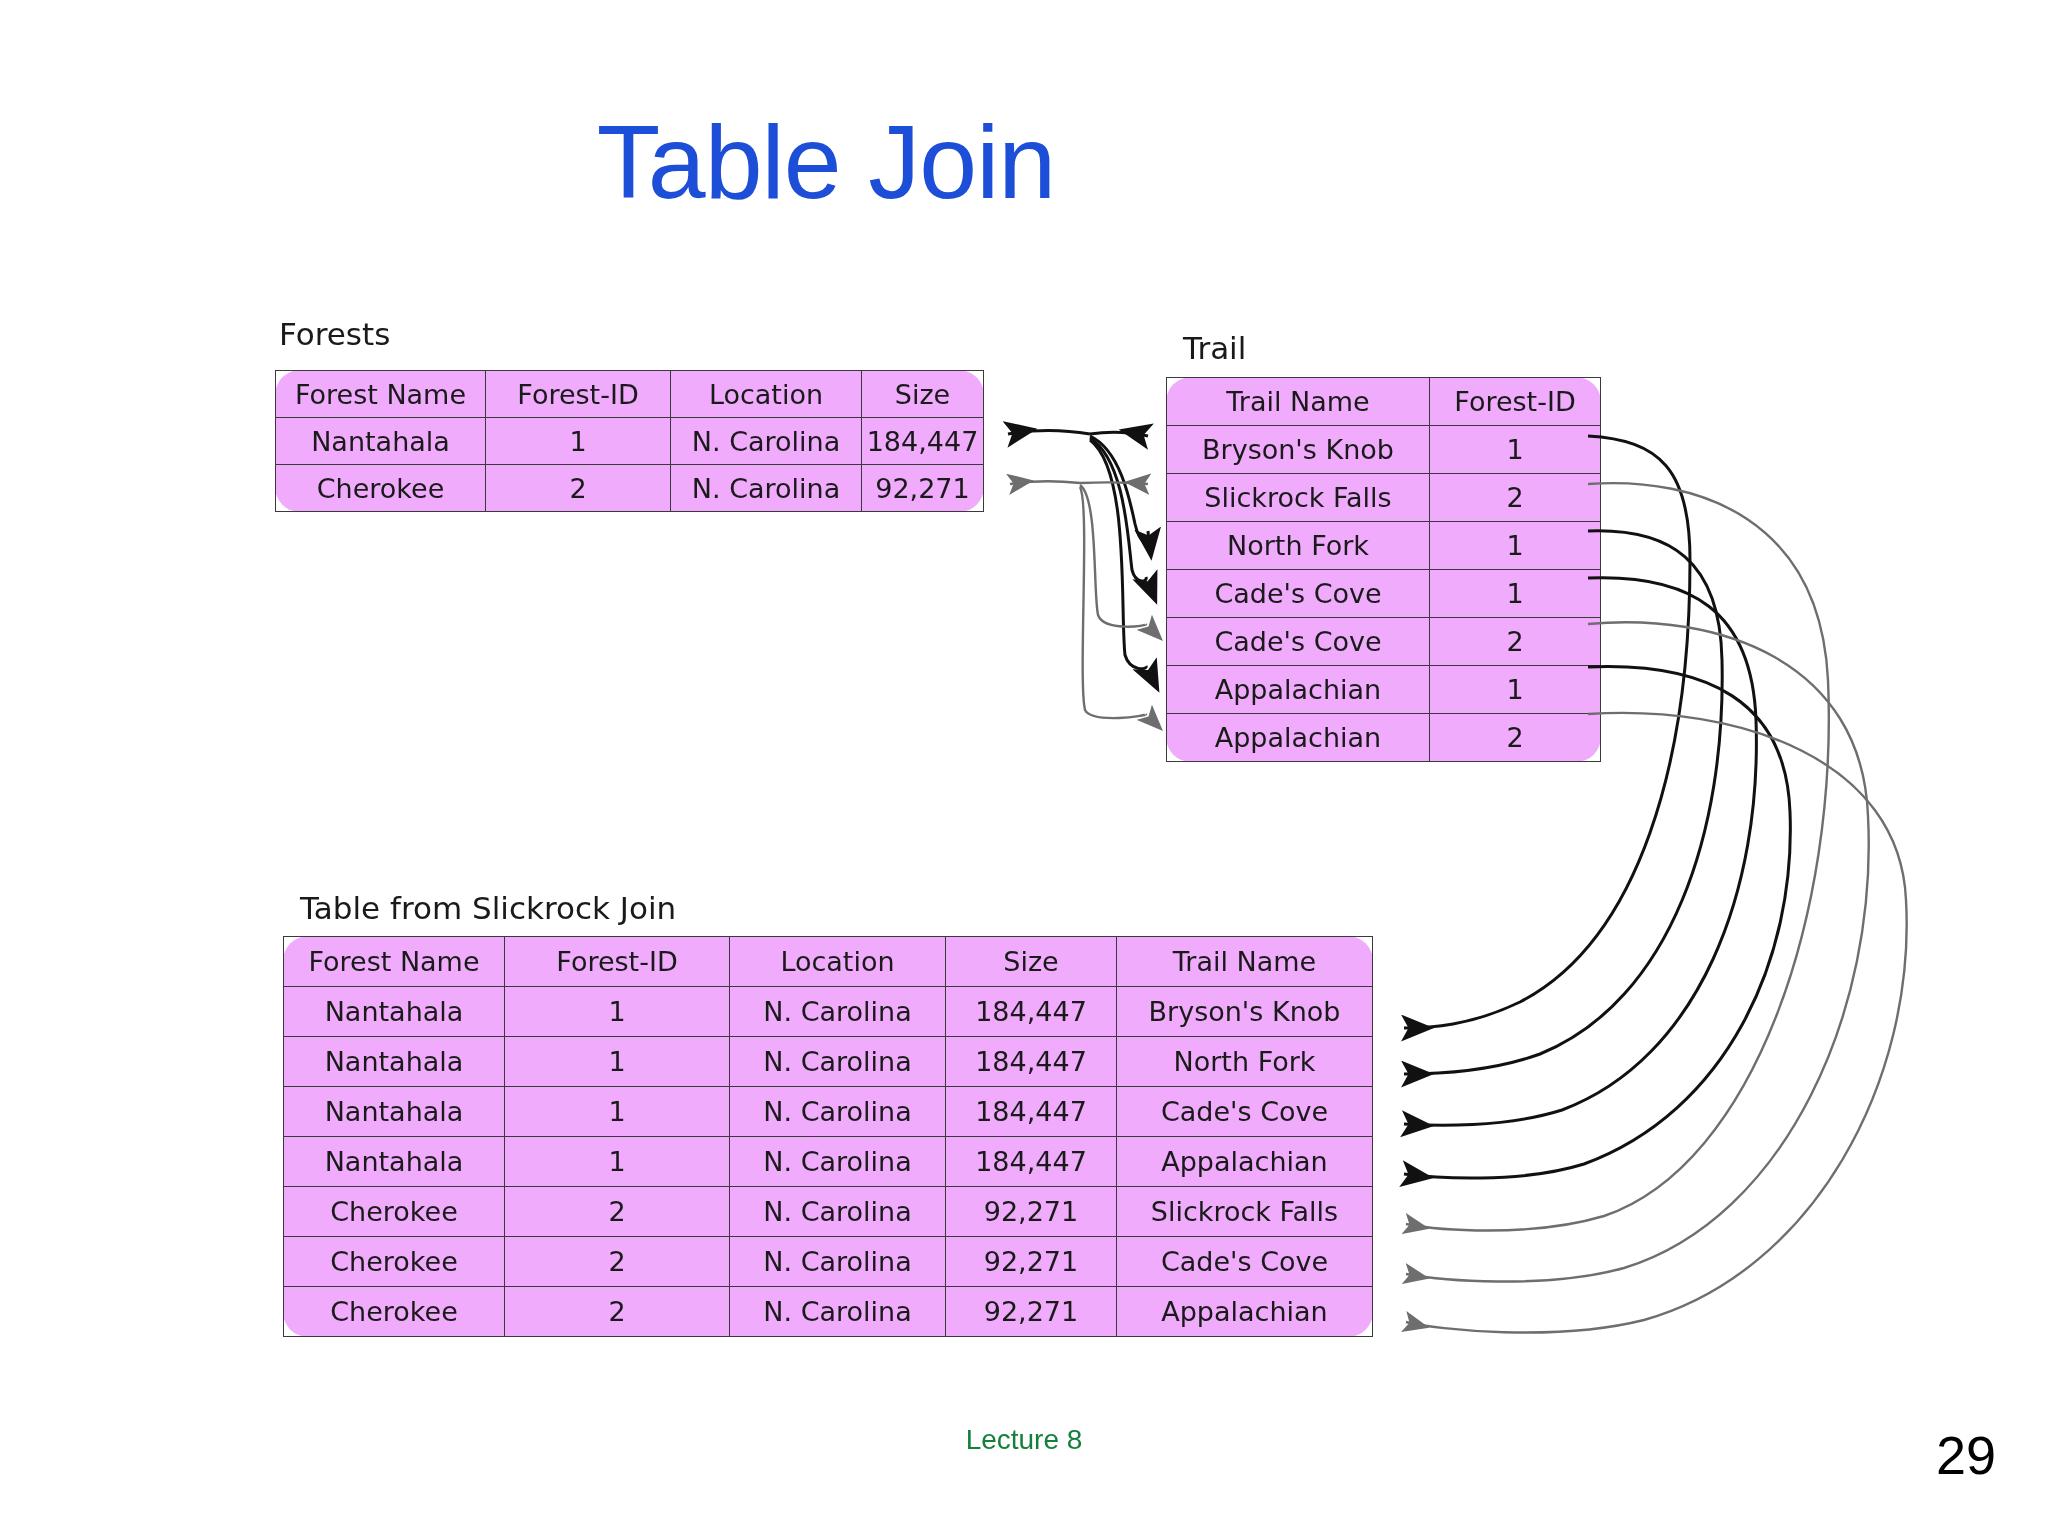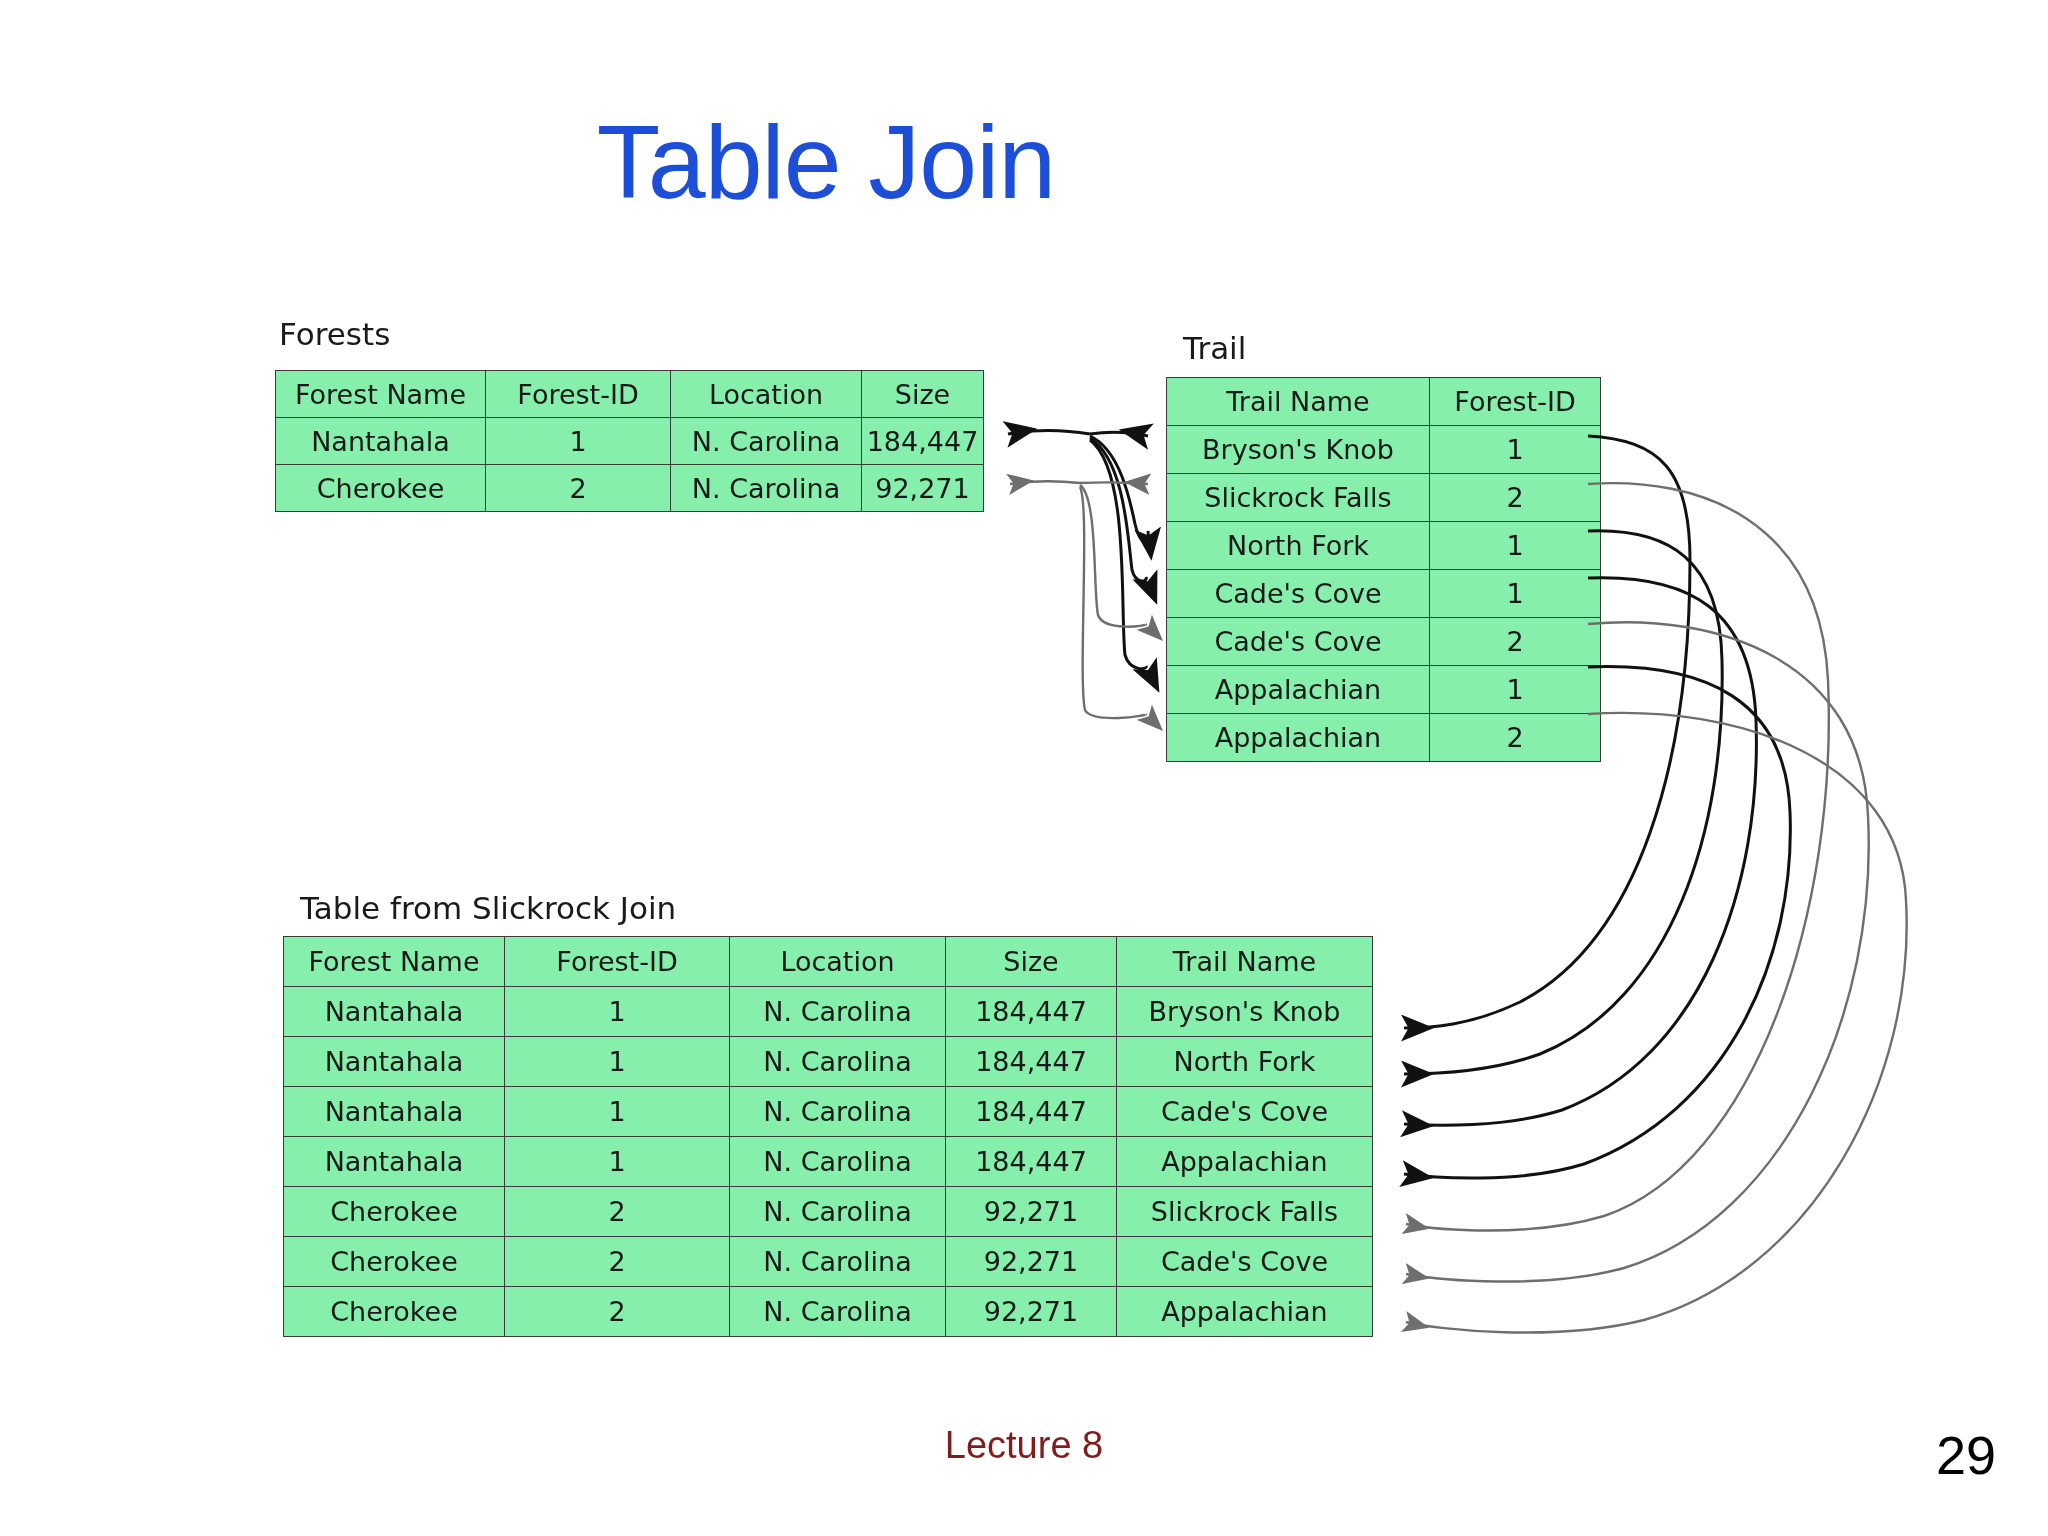--- a/index.html
+++ b/index.html
@@ -27,23 +27,24 @@
     font-weight: 400;
     letter-spacing: -1px;
     color: #1d4ed8;
     line-height: 1.05;
   }
 
   
   .dtable {
     position: absolute;
     border-collapse: collapse;
-    background: #86efac;
+    background: #f0abfc;
     font-family: "DejaVu Sans", sans-serif;
     color: #1a1a1a;
+    border-radius: 25px;
   }
   .dtable td, .dtable th {
     border: 1.6px solid #3a3a3a;
     padding: 0;
     text-align: center;
     vertical-align: middle;
     font-weight: 400;
     white-space: nowrap;
   }
   .dtable th {
@@ -107,22 +108,22 @@
   }
 
   
   #footer-lecture {
     position: absolute;
     left: 0;
     top: 1424px;
     width: 2048px;
     text-align: center;
     font-family: "Liberation Sans", sans-serif;
-    font-size: 38px;
-    color: #7f1d1d;
+    font-size: 28px;
+    color: #15803d;
   }
   #footer-page {
     position: absolute;
     right: 52px;
     top: 1424px;
     font-family: "Liberation Sans", sans-serif;
     font-size: 54px;
     color: #000000;
   }
 </style>

